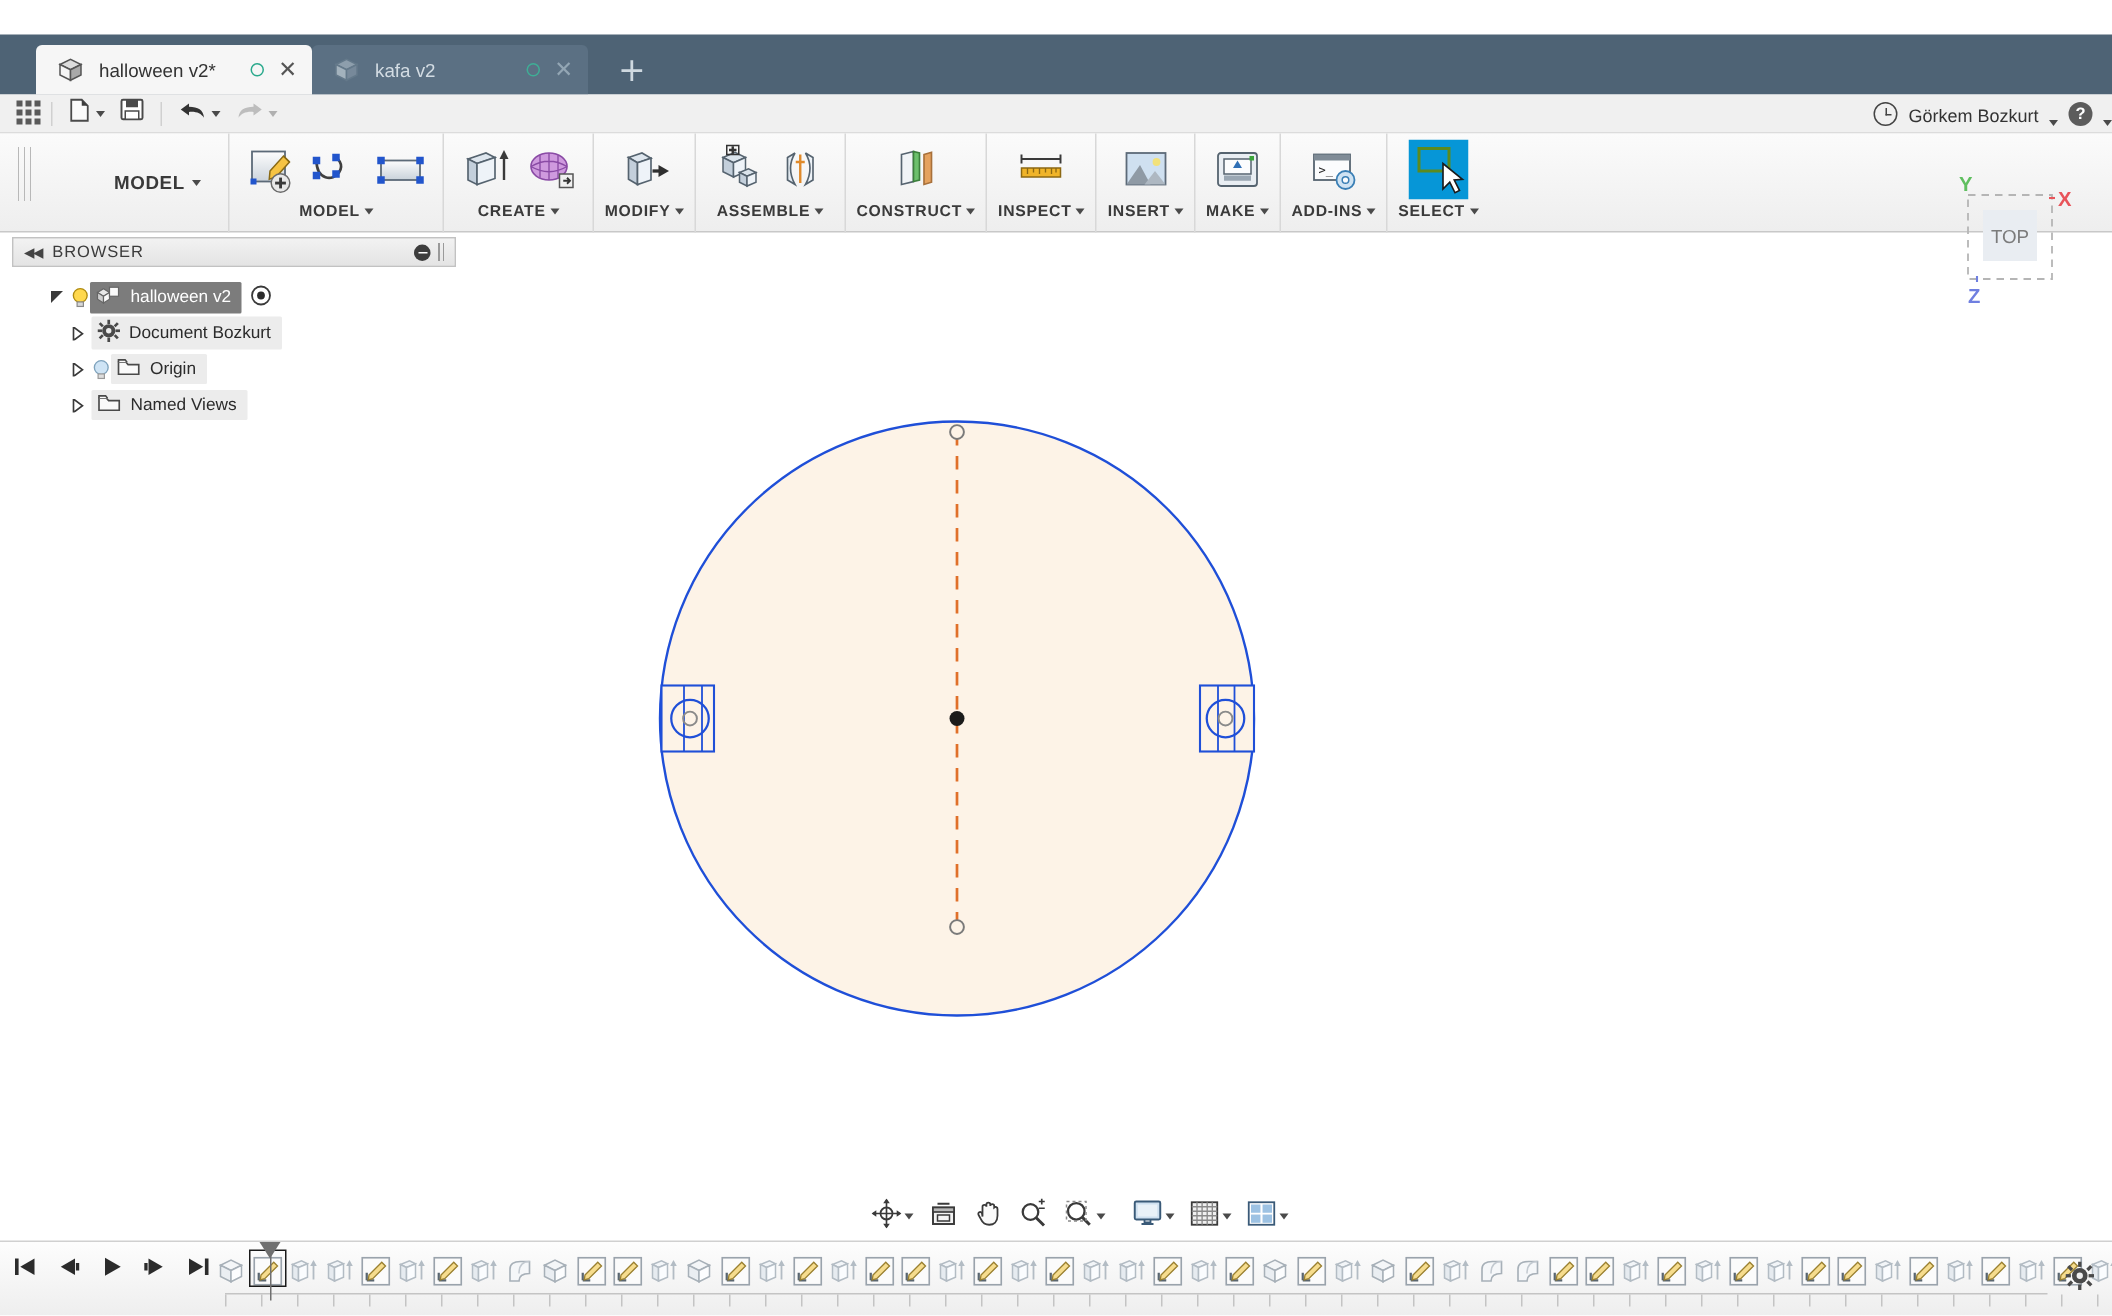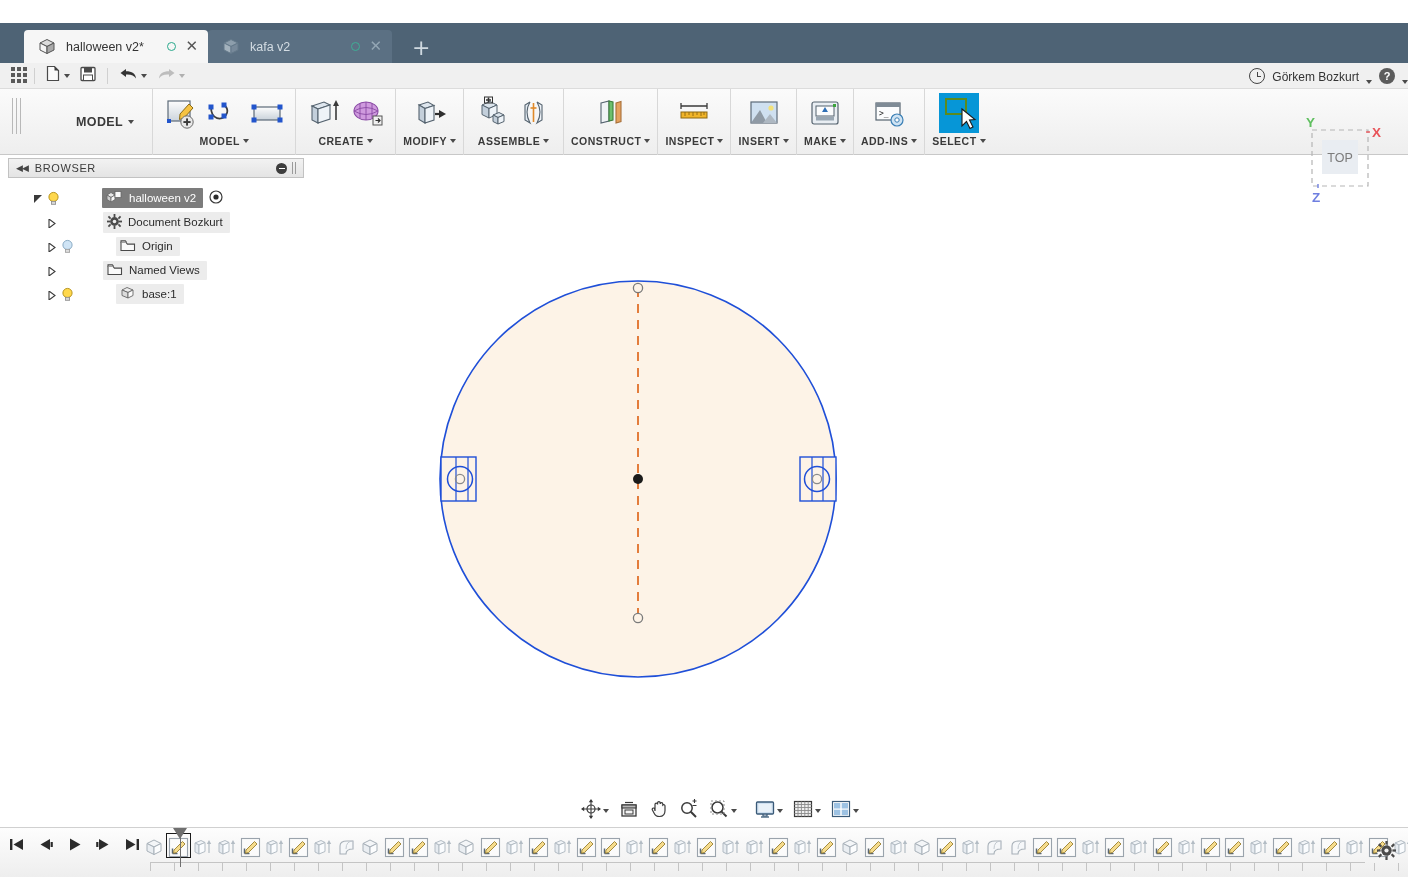--- a/index.html
+++ b/index.html
@@ -91,21 +91,21 @@
     background:#3d3d3d; position:relative; }
   .bhdr .minus::after{ content:""; position:absolute; left:2.5px; top:5px; width:6px;
     height:1.6px; background:#fff; }
   .bhdr .hgrip{ width:6px; height:12px; margin:0 5px;
     background:repeating-linear-gradient(90deg,#9a9a9a 0 1px,transparent 1px 3px); }
   .btree{ position:absolute; left:8px; top:186px; width:296px; font-size:11.5px;
     color:#2b2b2b; }
   .brow{ display:flex; align-items:center; height:24px; }
   .arrowtri{ width:9px;height:9px; margin-right:4px; }
   .nodebg{ display:inline-flex; align-items:center; gap:6px; padding:2px 7px 2px 4px;
-    background:#ececec; border-radius:1px;margin-left:42px; }
+    background:#ececec; border-radius:1px; }
   .nodebg.selected{ background:#7c7c7c; color:#fff; }
   .bulb{ width:13px; height:15px; }
   .node-lbl{ white-space:nowrap; }
 
   
   .canvas{ position:absolute; left:0; top:178px; width:1408px; height:618px;
     background:#ffffff; }
 
   
   .viewcube{ position:absolute; right:24px; top:112px; width:96px; height:92px; }
@@ -619,43 +619,20 @@
         <span>
           <svg width="16" height="13" viewBox="0 0 16 13">
             <path d="M1 3.5 h5 l1.4 1.6 h7.1 v6.4 h-13.5 z" fill="#fafafa" stroke="#4a4a4a" stroke-width="1.1"></path>
             <path d="M1 3.5 v-1.6 h4.4 l1.3 1.6" fill="#fafafa" stroke="#4a4a4a" stroke-width="1.1"></path>
           </svg>
         </span>
         <span class="node-lbl">Named Views</span>
       </span>
     </div>
 
-    <div class="brow" style="padding-left:40px;">
-      <span class="arrowtri">
-        <svg width="9" height="9" viewBox="0 0 9 9">
-            <polygon points="1,0 1,9 7,4.5" fill="none" stroke="#3a3a3a" stroke-width="1.1"></polygon>
-          </svg>
-      </span>
-      <span class="bulb">
-        <svg width="13" height="15" viewBox="0 0 13 15">
-          <circle cx="6.5" cy="6" r="4.6" fill="#ffd84d" stroke="#b08b10" stroke-width=".9"></circle>
-          <rect x="4.4" y="10.3" width="4.2" height="3" fill="#d8d8d8" stroke="#8a8a8a" stroke-width=".8"></rect>
-        </svg>
-      </span>
-      <span class="nodebg">
-        <span>
-          <svg width="16" height="14" viewBox="0 0 16 14">
-            <polygon points="2,4 7,1.5 13,4 8,6.5" fill="#ececec" stroke="#666" stroke-width=".9"></polygon>
-            <polygon points="2,4 8,6.5 8,12 2,9.5" fill="#dcdcdc" stroke="#666" stroke-width=".9"></polygon>
-            <polygon points="8,6.5 13,4 13,9.5 8,12" fill="#fafafa" stroke="#666" stroke-width=".9"></polygon>
-          </svg>
-        </span>
-        <span class="node-lbl">base:1</span>
-      </span>
-    </div>
   </div>
 
 
   <div class="navbar">
     <div class="navbtn">
       <span>
         <svg width="20" height="20" viewBox="0 0 20 20">
           <circle cx="10" cy="10" r="4" fill="none" stroke="#3a3a3a" stroke-width="1.2"></circle>
           <path d="M10 1 v18 M1 10 h18" stroke="#3a3a3a" stroke-width="1.1"></path>
           <polygon points="10,0 7.8,3.2 12.2,3.2" fill="#3a3a3a"></polygon>

